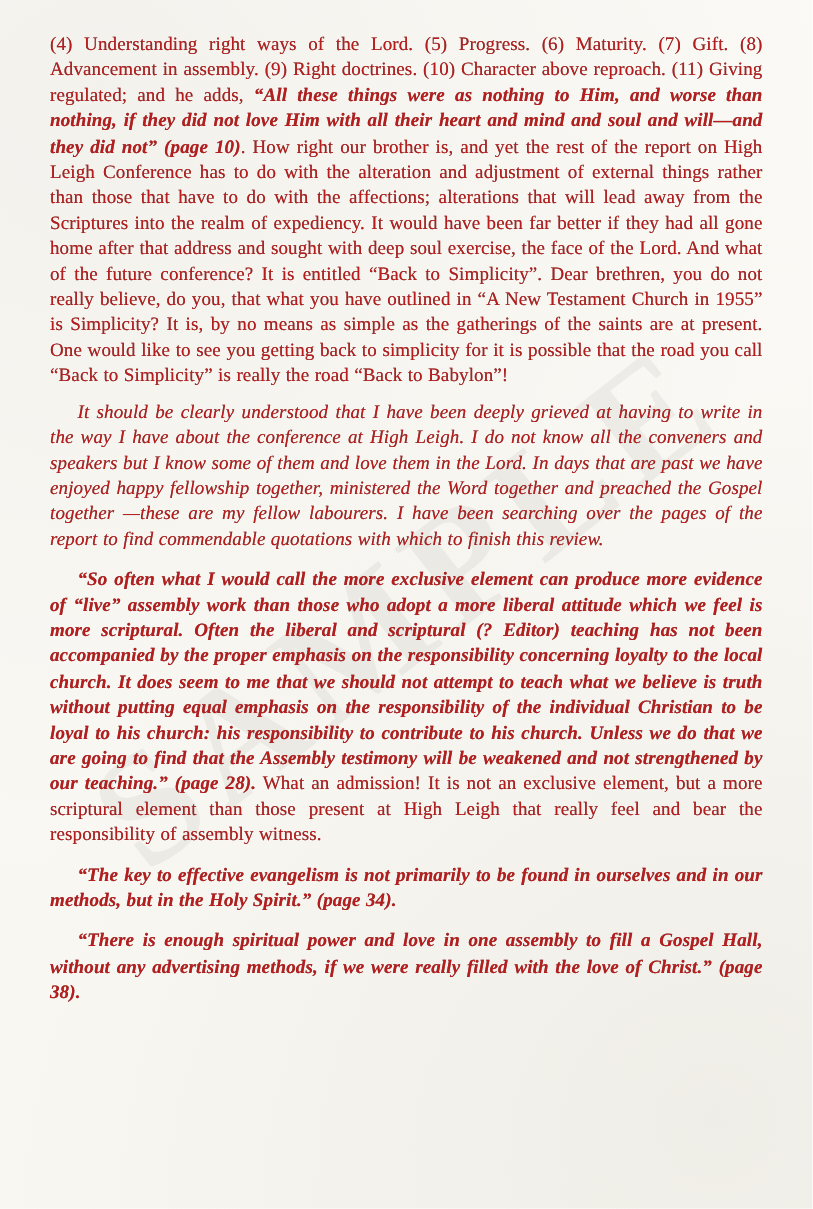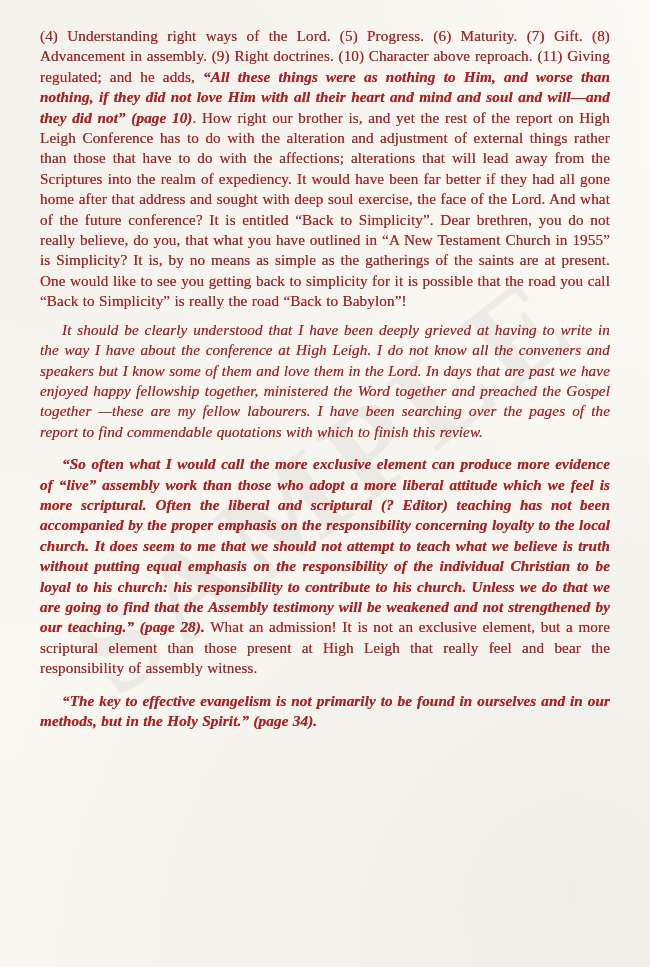--- a/index.html
+++ b/index.html
@@ -100,15 +100,18 @@
     </p>
 
     <p class="para block-quote">
       <span>“So often what I would call the more exclusive element can produce more evidence of “live” assembly work than those who adopt a more liberal attitude which we feel is more scriptural. Often the liberal and scriptural (? Editor) teaching has not been accompanied by the proper emphasis on the responsibility concerning loyalty to the local church. It does seem to me that we should not attempt to teach what we believe is truth without putting equal emphasis on the responsibility of the individual Christian to be loyal to his church: his responsibility to contribute to his church. Unless we do that we are going to find that the Assembly testimony will be weakened and not strengthened by our teaching.” (page 28).</span><span style="font-style:normal;font-weight:400;"> What an admission! It is not an exclusive element, but a more scriptural element than those present at High Leigh that really feel and bear the responsibility of assembly witness.</span>
     </p>
 
     <p class="para block-quote">
       <span>“The key to effective evangelism is not primarily to be found in ourselves and in our methods, but in the Holy Spirit.” (page 34).</span>
     </p>
 
+    <p class="para block-quote">
+      <span>“There is enough spiritual power and love in one assembly to fill a Gospel Hall, without any advertising methods, if we were really filled with the love of Christ.” (page 38).</span>
+    </p>
 
   </div>
 </div>
 
 </body></html>

